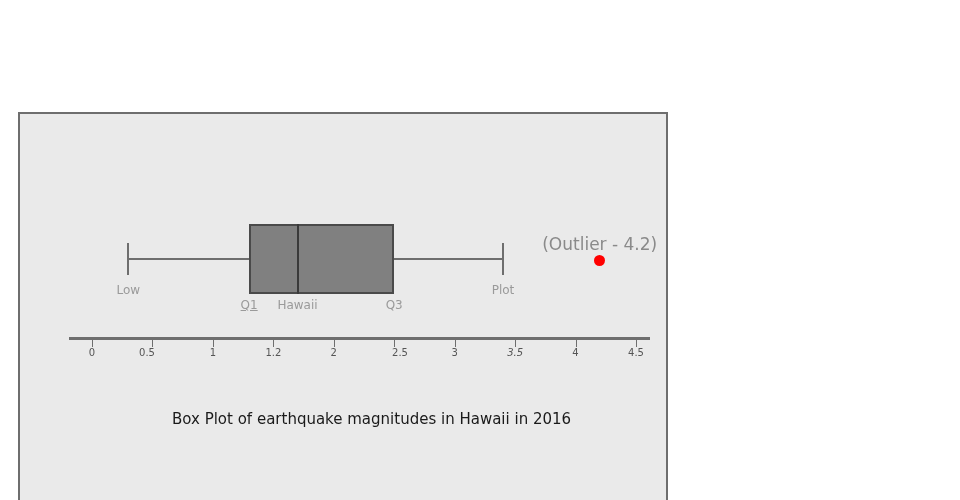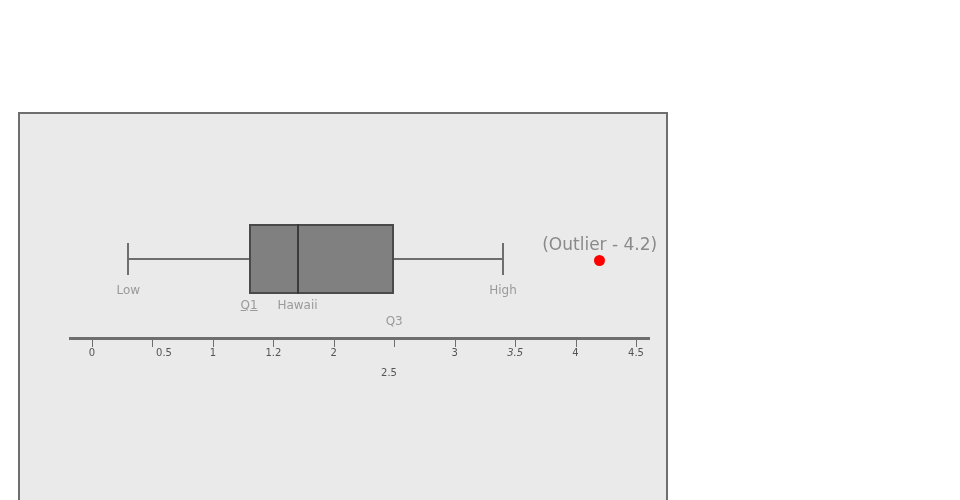--- a/index.html
+++ b/index.html
@@ -123,47 +123,48 @@
 
     <div class="whisker-line" id="wline-high" style="left: 374.222px; top: 144px; width: 108.8px;"></div>
     <div class="whisker-cap" id="cap-high" style="left: 482.022px; top: 129px; height: 32px;"></div>
 
     <div class="box-rect" id="box-rect" style="left: 229.156px; top: 110px; width: 145.067px; height: 70px; background: rgb(128, 128, 128); border-color: rgb(74, 74, 74);"></div>
     <div class="median-line" id="median-line" style="left: 276.511px; top: 110px; height: 70px; background: rgb(58, 58, 58);"></div>
 
     <div class="point-label" id="label-low" style="left: 108.267px; top: 169px;">Low</div>
     <div class="point-label" id="label-q1" style="left: 229.156px; top: 184px; text-decoration: underline;">Q1</div>
     <div class="point-label" id="label-median" style="left: 277.511px; top: 184px;">Hawaii</div>
-    <div class="point-label" id="label-q3" style="left: 374.222px; top: 184px; margin-top: 16px;">Q3</div>
-    <div class="point-label" id="label-high" style="left: 483.022px; top: 169px;">High</div>
+    <div class="point-label" id="label-q3" style="left: 374.222px; top: 184px;">Q3</div>
+    <div class="point-label" id="label-high" style="left: 483.022px; top: 169px;">Plot</div>
 
     <div id="outlier-layer">
         <div class="outlier-label" style="left: 579.733px; top: 120px;">(Outlier - 4.2)</div>
         <div class="outlier-dot" style="left: 574.233px; top: 140.5px; background: rgb(255, 0, 0);"></div>
       </div>
 
     <div class="axis-line" id="axis-line" style="left: 49px; top: 223px; width: 581px; background: rgb(110, 110, 110);"></div>
     <div id="axis-ticks-layer">
         <div class="axis-tick" style="left: 72px; top: 226px;"></div>
         <div class="axis-tick-label" style="left: 72px; top: 233px;">0</div>
         <div class="axis-tick" style="left: 132.444px; top: 226px;"></div>
-        <div class="axis-tick-label" style="left: 144px; top: 233px;">0.5</div>
+        <div class="axis-tick-label" style="left: 127px; top: 233px;">0.5</div>
         <div class="axis-tick" style="left: 192.889px; top: 226px;"></div>
         <div class="axis-tick-label" style="left: 192.889px; top: 233px;">1</div>
         <div class="axis-tick" style="left: 253.333px; top: 226px;"></div>
         <div class="axis-tick-label" style="left: 253.333px; top: 233px;">1.2</div>
         <div class="axis-tick" style="left: 313.778px; top: 226px;"></div>
         <div class="axis-tick-label" style="left: 313.778px; top: 233px;">2</div>
         <div class="axis-tick" style="left: 374.222px; top: 226px;"></div>
-        <div class="axis-tick-label" style="left: 369px; top: 233px; margin-top: 20px;">2.5</div>
+        <div class="axis-tick-label" style="left: 380px; top: 233px;">2.5</div>
         <div class="axis-tick" style="left: 434.667px; top: 226px;"></div>
         <div class="axis-tick-label" style="left: 434.667px; top: 233px;">3</div>
         <div class="axis-tick" style="left: 495.111px; top: 226px;"></div>
         <div class="axis-tick-label" style="left: 495.111px; top: 233px; font-style: italic;">3.5</div>
         <div class="axis-tick" style="left: 555.556px; top: 226px;"></div>
         <div class="axis-tick-label" style="left: 555.556px; top: 233px;">4</div>
         <div class="axis-tick" style="left: 616px; top: 226px;"></div>
         <div class="axis-tick-label" style="left: 616px; top: 233px;">4.5</div>
       </div>
 
+    <div id="chart-title" style="left: 152px; top: 296px; color: rgb(26, 26, 26);">Box Plot of earthquake magnitudes in Hawaii in 2016</div>
 
   </div>
 </div>
 
 </body></html>

